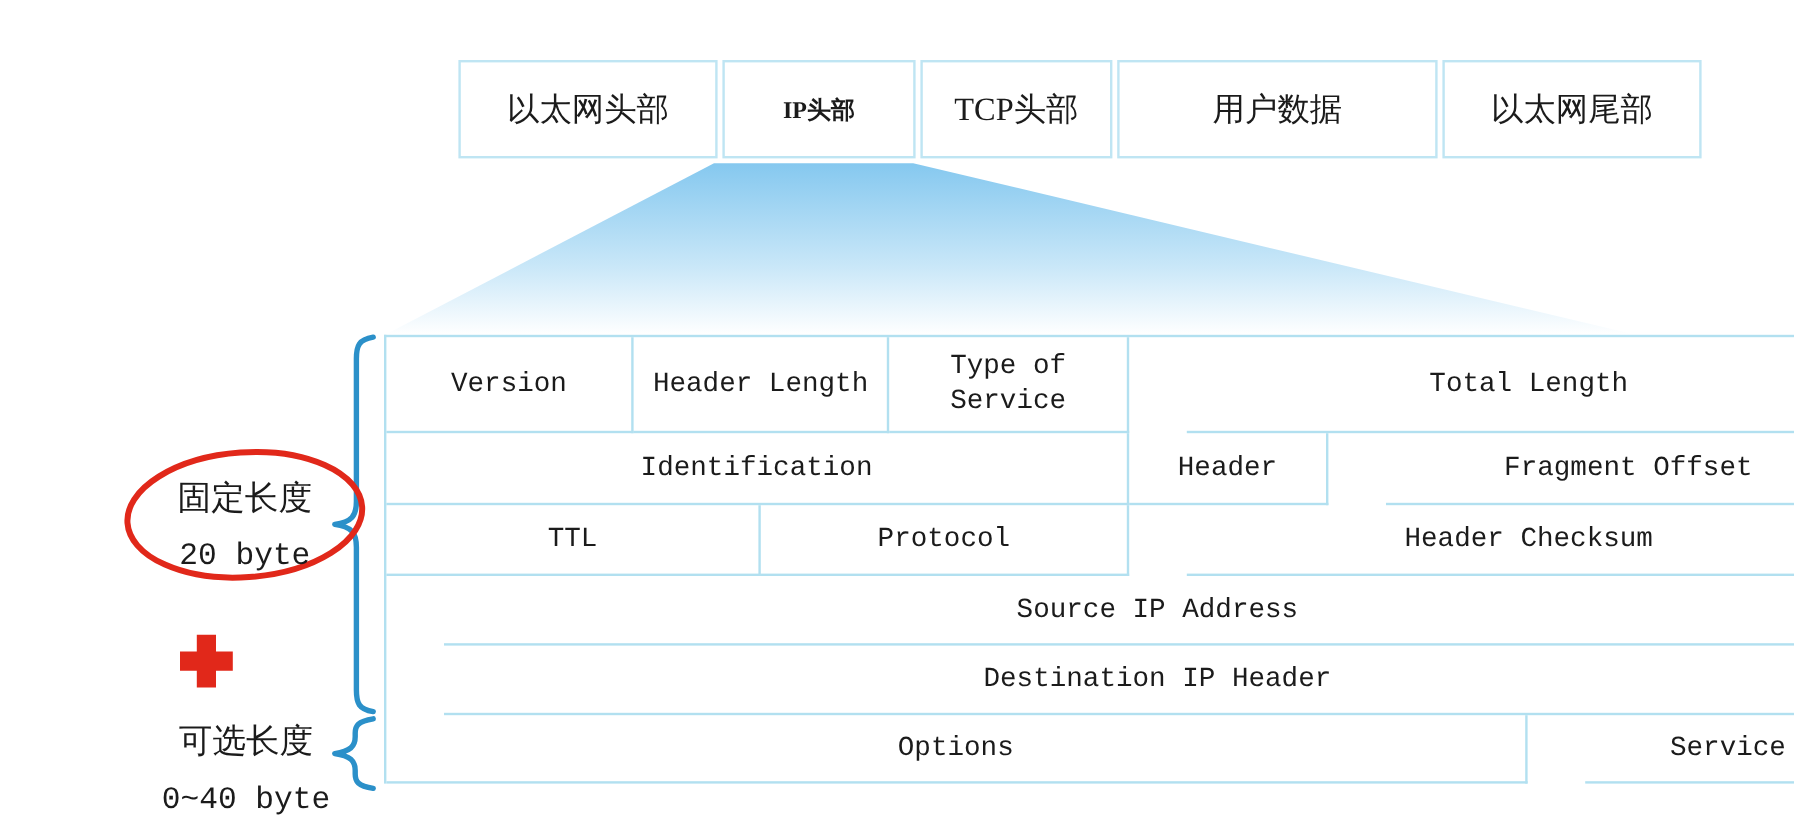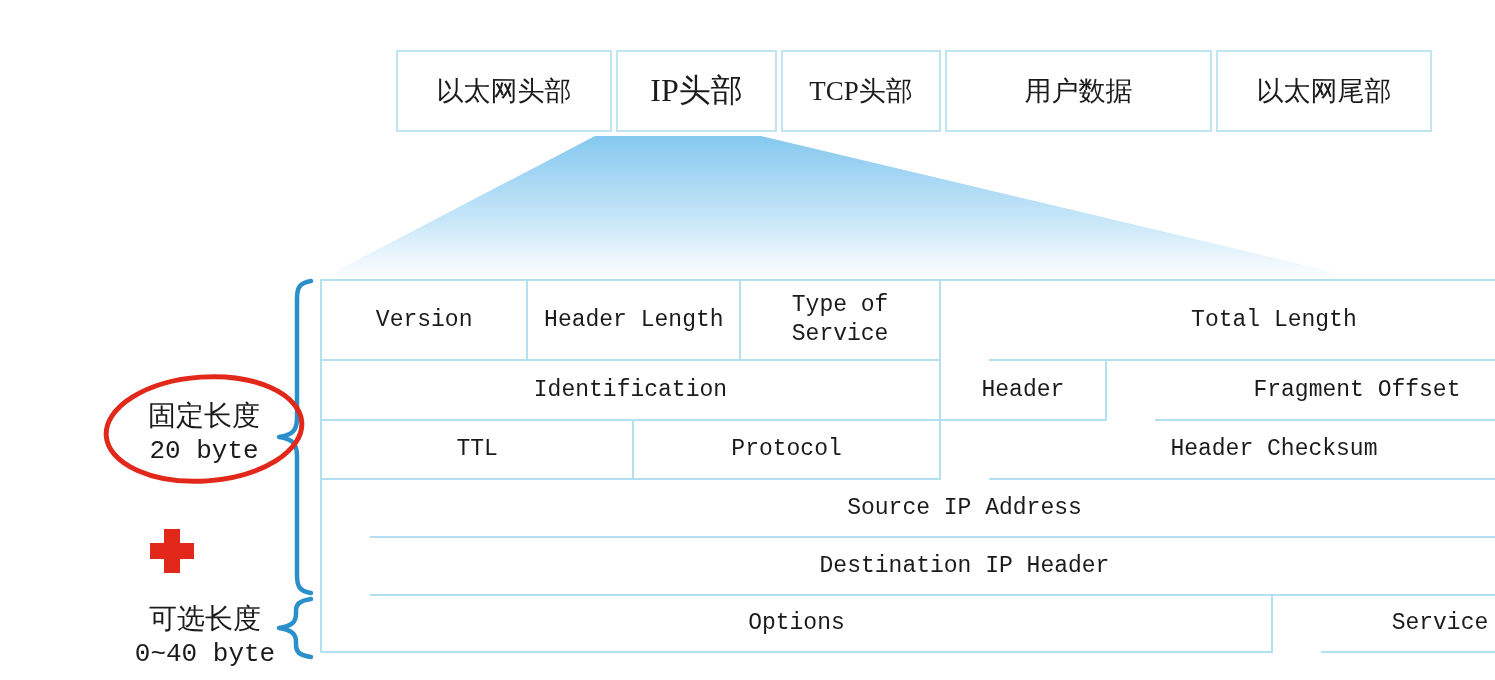--- a/index.html
+++ b/index.html
@@ -15,31 +15,31 @@
     width:1495px;height:680px;
     background:#ffffff;
     overflow:hidden;
     font-family:"Liberation Sans",sans-serif;
   }
   
   .decor{position:absolute;left:0;top:0;width:1495px;height:680px;z-index:0;}
 
   
   .frame-row{
-    position:absolute;left:396px;top:50px;height:82px;
+    position:absolute;left:382px;top:50px;height:82px;
     display:flex;gap:4px;z-index:2;
   }
   .frame-cell{
     height:82px;box-sizing:border-box;background:#ffffff;
     border:2px solid var(--frame-border);
     display:flex;align-items:center;justify-content:center;
     font-family:"Liberation Serif",serif;
     font-size:27px;color:var(--text);white-space:nowrap;
   }
-  .frame-cell.em{font-weight:normal;font-size:32px;}
+  .frame-cell.em{font-weight:bold;font-size:20px;}
 
   
   .ip-table{
     position:absolute;left:320px;top:279px;width:1241px;z-index:2;
     box-sizing:border-box;background:#ffffff;
     border-top:2px solid var(--table-border);
     border-left:2px solid var(--table-border);
   }
   .t-row{display:flex;width:100%;}
   .t-cell{
@@ -57,21 +57,21 @@
   
   .annot{
     position:absolute;z-index:3;text-align:center;color:var(--text);
   }
   .annot .cjk{
     font-family:"Liberation Serif",serif;
     font-size:28px;line-height:33px;white-space:nowrap;
   }
   .annot .latin{
     font-family:"Liberation Mono","DejaVu Sans Mono",monospace;
-    font-size:26px;line-height:32px;margin-top:3px;white-space:nowrap;
+    font-size:26px;line-height:32px;margin-top:15px;white-space:nowrap;
   }
   #fixed-label{left:126px;top:399px;width:156px;}
   #optional-label{left:124px;top:602px;width:162px;}
 </style>
 </head>
 <body>
 
 <div class="canvas">
 
   <svg class="decor" viewBox="0 0 1495 680" xmlns="http://www.w3.org/2000/svg">

